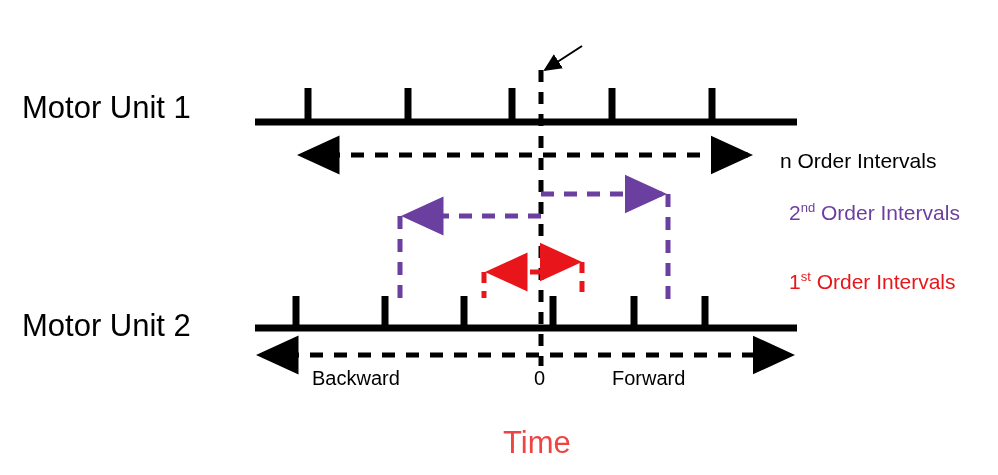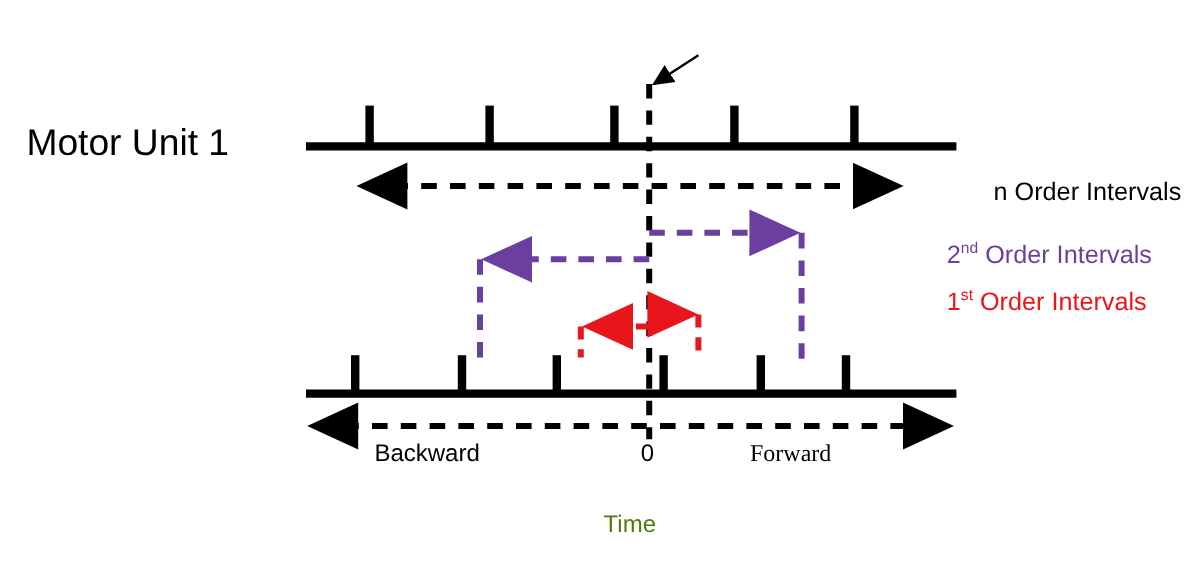--- a/index.html
+++ b/index.html
@@ -42,22 +42,22 @@
   .annot-red { color: #E8161A; }
   .ref-label {
     font-size: 23px;
     color: #000000;
   }
   .axis-label {
     font-size: 20px;
     color: #000000;
   }
   .time-label {
-    font-size: 20px;
-    color: #4d7c0f;
+    font-size: 31px;
+    color: #ef4444;
   }
   .zero-label {
     font-size: 20px;
     color: #000000;
   }
   sup {
     font-size: 0.62em;
     vertical-align: super;
     line-height: 0;
   }
@@ -135,31 +135,32 @@
     <g>
       <path d="M541,272 L490,272" stroke="#E8161A" stroke-width="5" fill="none" stroke-dasharray="11,8" marker-end="url(#arrowRed)"></path>
       <path d="M484,272 L484,298" stroke="#E8161A" stroke-width="5" fill="none" stroke-dasharray="11,8"></path>
     </g>
 
     <g>
       <line x1="262" y1="355" x2="790" y2="355" stroke="#000000" stroke-width="5" stroke-dasharray="13,11" marker-start="url(#arrowBlackStart)" marker-end="url(#arrowBlack)"></line>
     </g>
   </svg>
 
-  <div class="lbl unit-label" style="left:22px; top:103px;">Motor Unit 1</div>
+  <div class="lbl unit-label" style="left:22px; top:92px;">Motor Unit 1</div>
+
+  <div class="lbl unit-label" style="left:22px; top:310px;">Motor Unit 2</div>
 
 
-
-  <div class="lbl annot-label annot-black" style="left:828px; top:150px;">n Order Intervals</div>
+  <div class="lbl annot-label annot-black" style="left:780px; top:150px;">n Order Intervals</div>
 
   <div class="lbl annot-label annot-purple" style="left:789px; top:202px;text-align:right;"><span>2</span><sup>nd</sup><span> Order Intervals</span></div>
 
-  <div class="lbl annot-label annot-red" style="left:789px; top:241px;text-align:right;"><span>1</span><sup>st</sup><span> Order Intervals</span></div>
+  <div class="lbl annot-label annot-red" style="left:789px; top:271px;text-align:right;"><span>1</span><sup>st</sup><span> Order Intervals</span></div>
 
   <div class="lbl axis-label" style="left:312px; top:368px;text-align:center;">Backward</div>
 
   <div class="lbl zero-label" style="left:534px; top:368px;">0</div>
 
-  <div class="lbl axis-label" style="left:625px; top:368px;font-family:Liberation Serif, serif;">Forward</div>
+  <div class="lbl axis-label" style="left:612px; top:368px;">Forward</div>
 
   <div class="lbl time-label" style="left:503px; top:427px;">Time</div>
 
 </div>
 
 </body></html>

